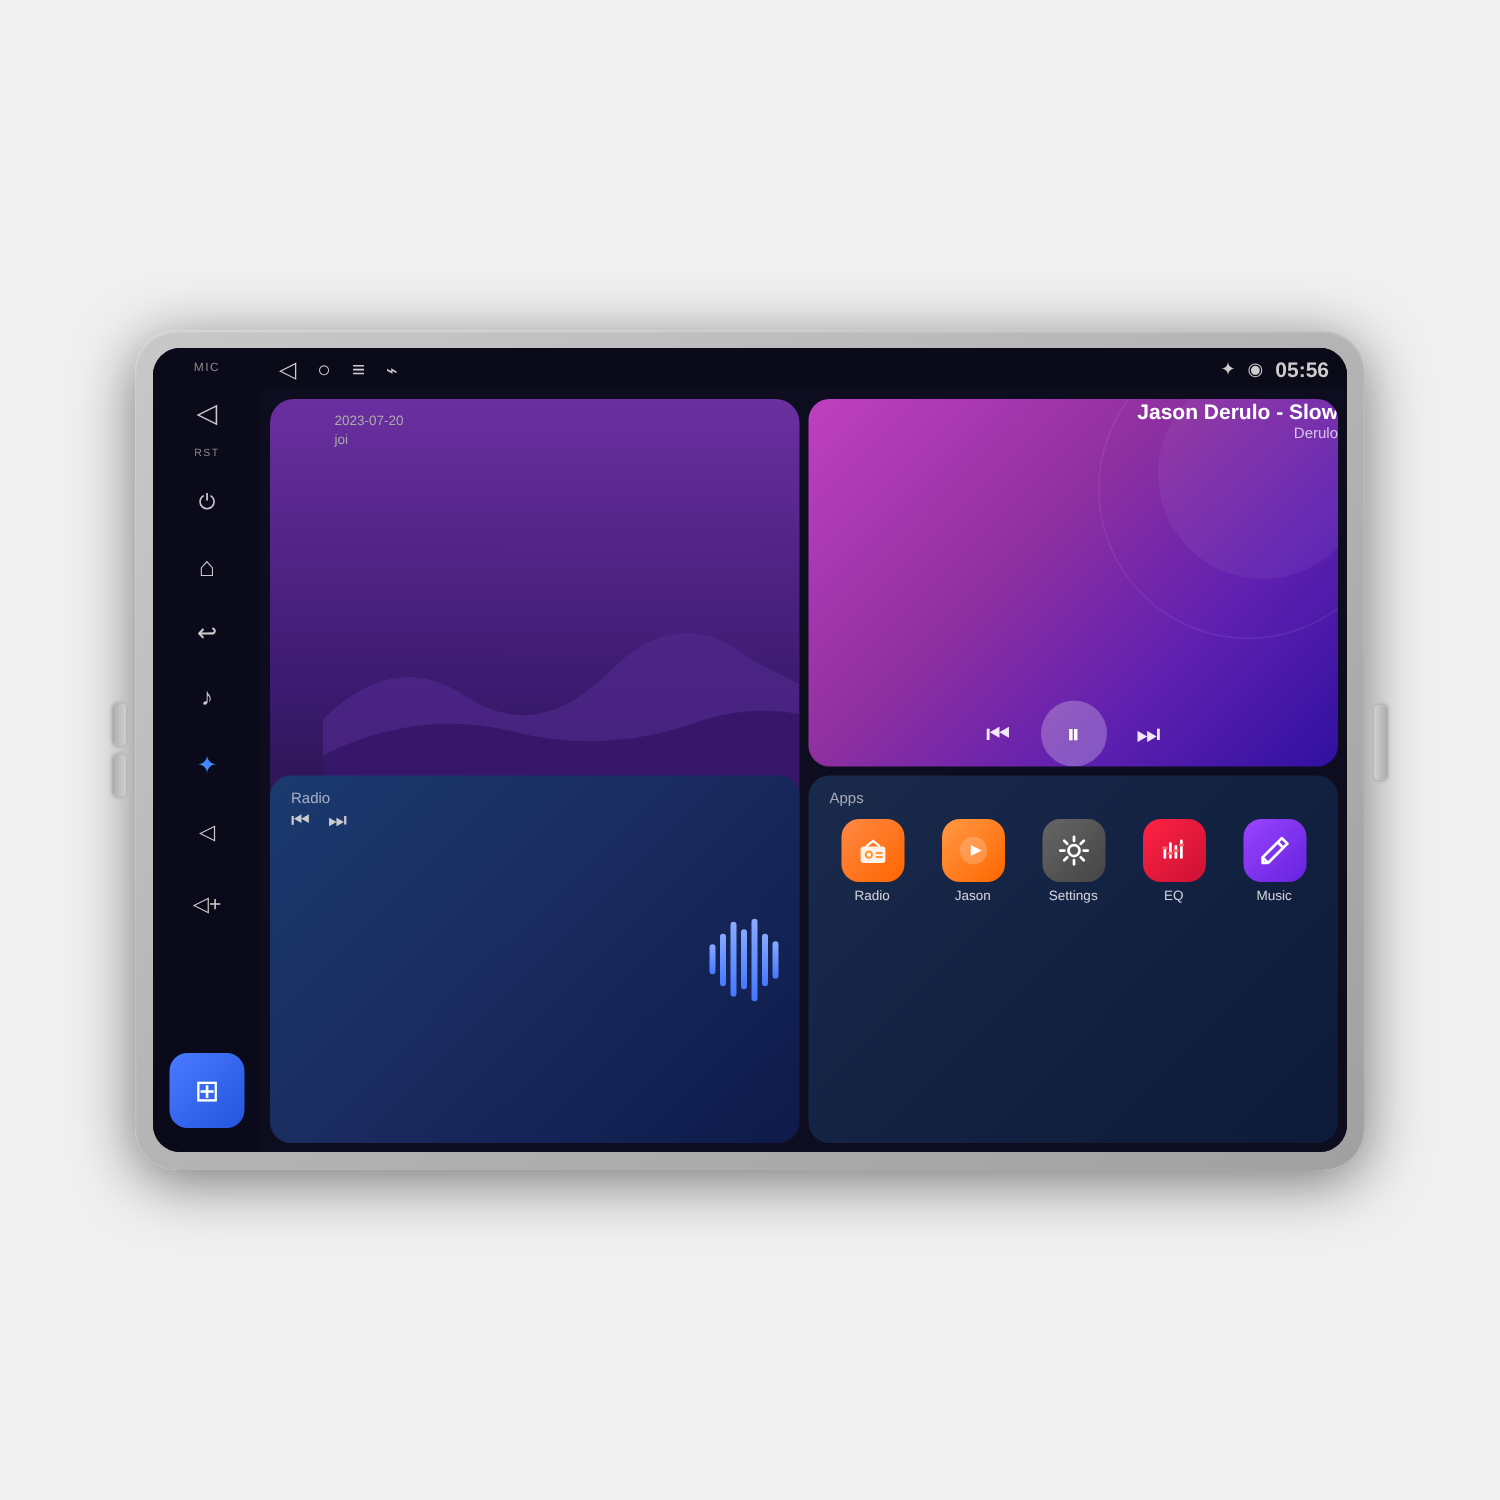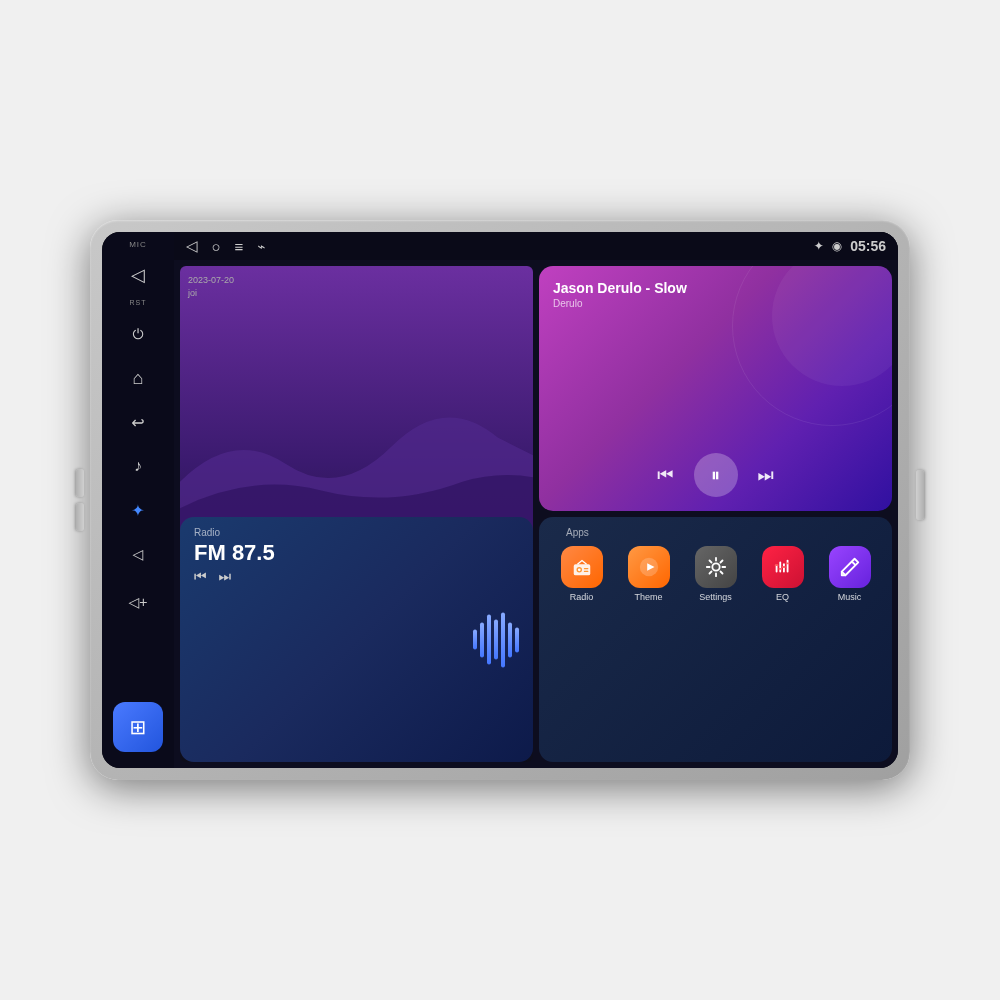--- a/index.html
+++ b/index.html
@@ -172,24 +172,25 @@
       grid-template-rows: 1fr 1fr;
       gap: 6px;
       padding: 6px;
       overflow: hidden;
     }
 
     
     .card-main-video {
       grid-column: 1;
       grid-row: 1 / 3;
-      border-radius: 6px;
+      border-radius: 16px;
       overflow: hidden;
       position: relative;
       background: linear-gradient(180deg, #6b2fa0 0%, #3a1a6e 40%, #1a1030 70%, #0d0d1a 100%);
+      padding-left: 35px;
     }
 
     .video-bg {
       width: 100%;
       height: 100%;
       position: relative;
       overflow: hidden;
     }
 
     .video-hills {
@@ -217,24 +218,24 @@
       line-height: 1.4;
     }
 
     
     .card-music {
       grid-column: 2;
       grid-row: 1;
       border-radius: 14px;
       overflow: hidden;
       background: linear-gradient(135deg, #c040c0 0%, #9030a0 40%, #6020b0 70%, #3010a0 100%);
-      padding: 14px;
       position: relative;
       display: flex;
       flex-direction: column;
+      text-align: right;
     }
 
     .music-ripple {
       position: absolute;
       right: -20px;
       top: -20px;
       width: 140px;
       height: 140px;
       border-radius: 50%;
       background: rgba(255,255,255,0.05);
@@ -355,21 +356,20 @@
       background: linear-gradient(135deg, #1a2a4a 0%, #0d1a3a 100%);
       padding: 10px 14px;
       display: flex;
       flex-direction: column;
     }
 
     .apps-label {
       font-size: 10px;
       color: rgba(255,255,255,0.6);
       margin-bottom: 8px;
-      margin-left: 13px;
     }
 
     .apps-grid {
       display: flex;
       gap: 10px;
       align-items: flex-start;
       justify-content: space-around;
     }
 
     .app-item {
@@ -505,21 +505,20 @@
           <div class="music-subtitle">Derulo</div>
           <div class="music-controls">
             <div class="music-btn">⏮</div>
             <div class="music-btn-play">⏸</div>
             <div class="music-btn">⏭</div>
           </div>
         </div>
 
         <div class="card-radio">
           <div class="radio-label">Radio</div>
-          <div class="radio-freq">FM 87.5</div>
           <div class="radio-controls">
             <span class="radio-btn">⏮</span>
             <span class="radio-btn">⏭</span>
           </div>
           <div class="radio-waveform">
             <div class="waveform-bar" style="height:20px;"></div>
             <div class="waveform-bar" style="height:35px;"></div>
             <div class="waveform-bar" style="height:50px;"></div>
             <div class="waveform-bar" style="height:40px;"></div>
             <div class="waveform-bar" style="height:55px;"></div>
@@ -546,21 +545,21 @@
               <span class="app-label">Radio</span>
             </div>
 
             <div class="app-item">
               <div class="app-icon" style="background: linear-gradient(135deg, #ff9944, #ff6600);">
                 <svg width="22" height="22" viewBox="0 0 24 24" fill="white">
                   <circle cx="12" cy="12" r="10" fill="rgba(255,255,255,0.2)"></circle>
                   <polygon points="10,8 18,12 10,16" fill="white"></polygon>
                 </svg>
               </div>
-              <span class="app-label">Theme</span>
+              <span class="app-label">Jason</span>
             </div>
 
             <div class="app-item">
               <div class="app-icon gray">
                 <svg width="22" height="22" viewBox="0 0 24 24" fill="white">
                   <path d="M12,8 a4,4 0 1,0 0,8 a4,4 0 1,0 0,-8" fill="none" stroke="white" stroke-width="2"></path>
                   <path d="M12,2 L12,5 M12,19 L12,22 M2,12 L5,12 M19,12 L22,12 M4.9,4.9 L7.1,7.1 M16.9,16.9 L19.1,19.1 M19.1,4.9 L16.9,7.1 M7.1,16.9 L4.9,19.1" stroke="white" stroke-width="2" stroke-linecap="round"></path>
                 </svg>
               </div>
               <span class="app-label">Settings</span>

